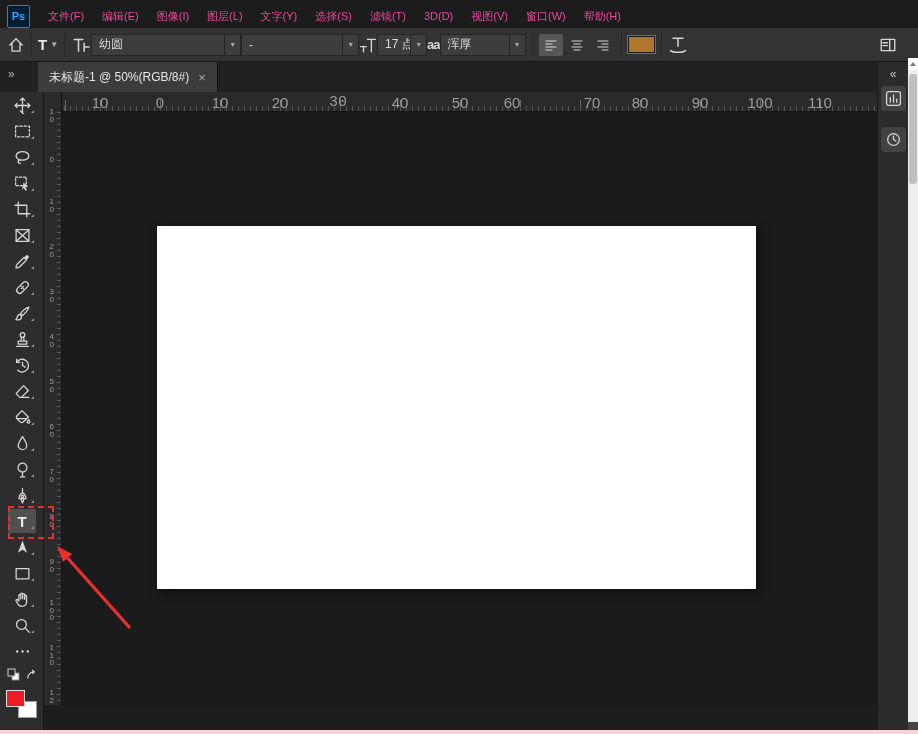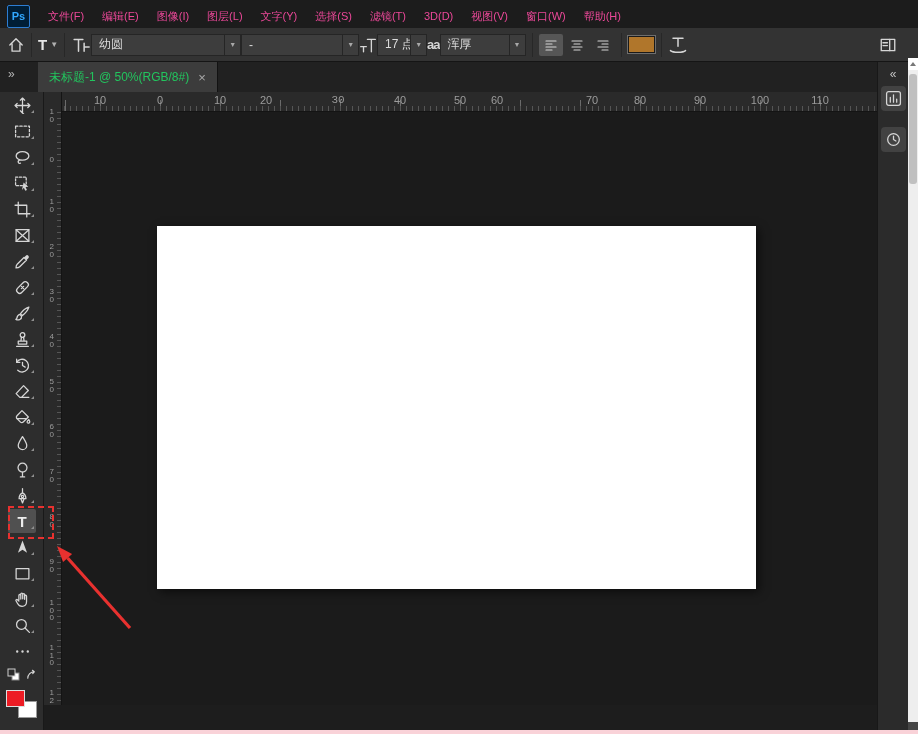--- a/index.html
+++ b/index.html
@@ -32,21 +32,21 @@
   .align-group{display:flex;gap:2px;flex:0 0 auto;}
   .align-btn{width:24px;height:22px;display:flex;align-items:center;justify-content:center;border-radius:2px;}
   .align-btn.active{background:#565656;}
   .color-swatch{width:25px;height:15px;border:1px solid #1a1a1a;outline:1px solid #6e6e6e;flex:0 0 auto;}
   
   .tabrow{position:absolute;left:0;top:62px;width:877px;height:30px;background:#212121;
           display:flex;align-items:stretch;z-index:5;}
   .tb-collapse{width:38px;color:#b5b5b5;font-size:12px;padding:5px 0 0 8px;box-sizing:border-box;}
   .doc-tab{background:#3c3c3c;border-right:1px solid #121212;display:flex;align-items:center;
            padding:0 11px;gap:9px;}
-  .doc-tab .title{color:#22c55e;font-size:12px;white-space:nowrap;text-align:right;}
+  .doc-tab .title{color:#e5e5e5;font-size:12px;white-space:nowrap;text-align:right;}
   .doc-tab .close{color:#a8a8a8;font-size:13px;line-height:1;}
   
   .toolbar{position:absolute;left:0;top:92px;width:44px;height:642px;background:#2d2d2d;
            border-right:1px solid #191919;box-sizing:border-box;z-index:6;}
   .tool{width:44px;height:26px;display:flex;align-items:center;justify-content:center;position:relative;}
   .tool::after{content:'';position:absolute;right:10px;bottom:5px;width:0;height:0;
                border-left:3px solid transparent;border-bottom:3px solid #8f8f8f;}
   .tool.no-fly::after{display:none;}
   .tool.selected::before{content:'';position:absolute;left:8px;top:1px;width:28px;height:24px;
                          background:#505050;border-radius:2px;}
@@ -62,21 +62,21 @@
   .vruler::after{content:'';position:absolute;top:20px;bottom:0;right:0;width:4px;
                  background:repeating-linear-gradient(180deg,#555 0 1px,transparent 1px 6px);}
   .hruler{position:absolute;left:62px;top:92px;width:815px;height:20px;background:#2a2a2a;
           border-bottom:1px solid #141414;box-sizing:border-box;overflow:hidden;z-index:4;}
   .hruler::after{content:'';position:absolute;left:0;right:0;bottom:0;height:5px;
                  background:repeating-linear-gradient(90deg,#555 0 1px,transparent 1px 6px);
                  background-position-x:2px;}
   .hruler::before{content:'';position:absolute;left:0;right:0;bottom:0;height:11px;
                  background:repeating-linear-gradient(90deg,#6b6b6b 0 1px,transparent 1px 60px);
                  background-position-x:38px;}
-  .hlabel{position:absolute;top:2px;transform:translateX(-50%);font-size:11px;color:#9c9c9c;z-index:2;}
+  .hlabel{position:absolute;top:2px;transform:translateX(-50%);font-size:15px;color:#9c9c9c;z-index:2;}
   .vlabel{position:absolute;left:45%;transform:translate(-50%,-50%);font-size:8px;color:#9c9c9c;
           white-space:pre;line-height:7.5px;text-align:center;}
   
   .canvas-area{position:absolute;left:62px;top:112px;width:815px;height:593px;background:#1b1b1b;z-index:3;}
   .canvas{position:absolute;left:95px;top:114px;width:599px;height:363px;background:#ffffff;
           box-shadow:3px 3px 9px rgba(0,0,0,0.55);}
   
   .dock{position:absolute;left:877px;top:62px;width:31px;height:672px;background:#2b2b2b;
         border-left:1px solid #181818;box-sizing:border-box;z-index:6;}
   .dock-collapse{color:#c2c2c2;font-size:12px;text-align:center;padding-top:5px;}
@@ -381,25 +381,25 @@
 1
 0</div>
       <div class="vlabel" style="top: 608px;">1
 2
 0</div>
     </div>
   <div class="hruler">
       <div class="hlabel" style="left: 38px;">10</div>
       <div class="hlabel" style="left: 98px;">0</div>
       <div class="hlabel" style="left: 158px;">10</div>
-      <div class="hlabel" style="left: 204px;">20</div>
+      <div class="hlabel" style="left: 218px;">20</div>
       <div class="hlabel" style="left: 276px; font-family: Liberation Mono, monospace;">30</div>
       <div class="hlabel" style="left: 338px;">40</div>
       <div class="hlabel" style="left: 398px;">50</div>
-      <div class="hlabel" style="left: 435px;">60</div>
+      <div class="hlabel" style="left: 450px;">60</div>
       <div class="hlabel" style="left: 530px;">70</div>
       <div class="hlabel" style="left: 578px;">80</div>
       <div class="hlabel" style="left: 638px;">90</div>
       <div class="hlabel" style="left: 698px;">100</div>
       <div class="hlabel" style="left: 758px;">110</div>
     </div>
 
   <div class="canvas-area">
     <div class="canvas"></div>
   </div>

